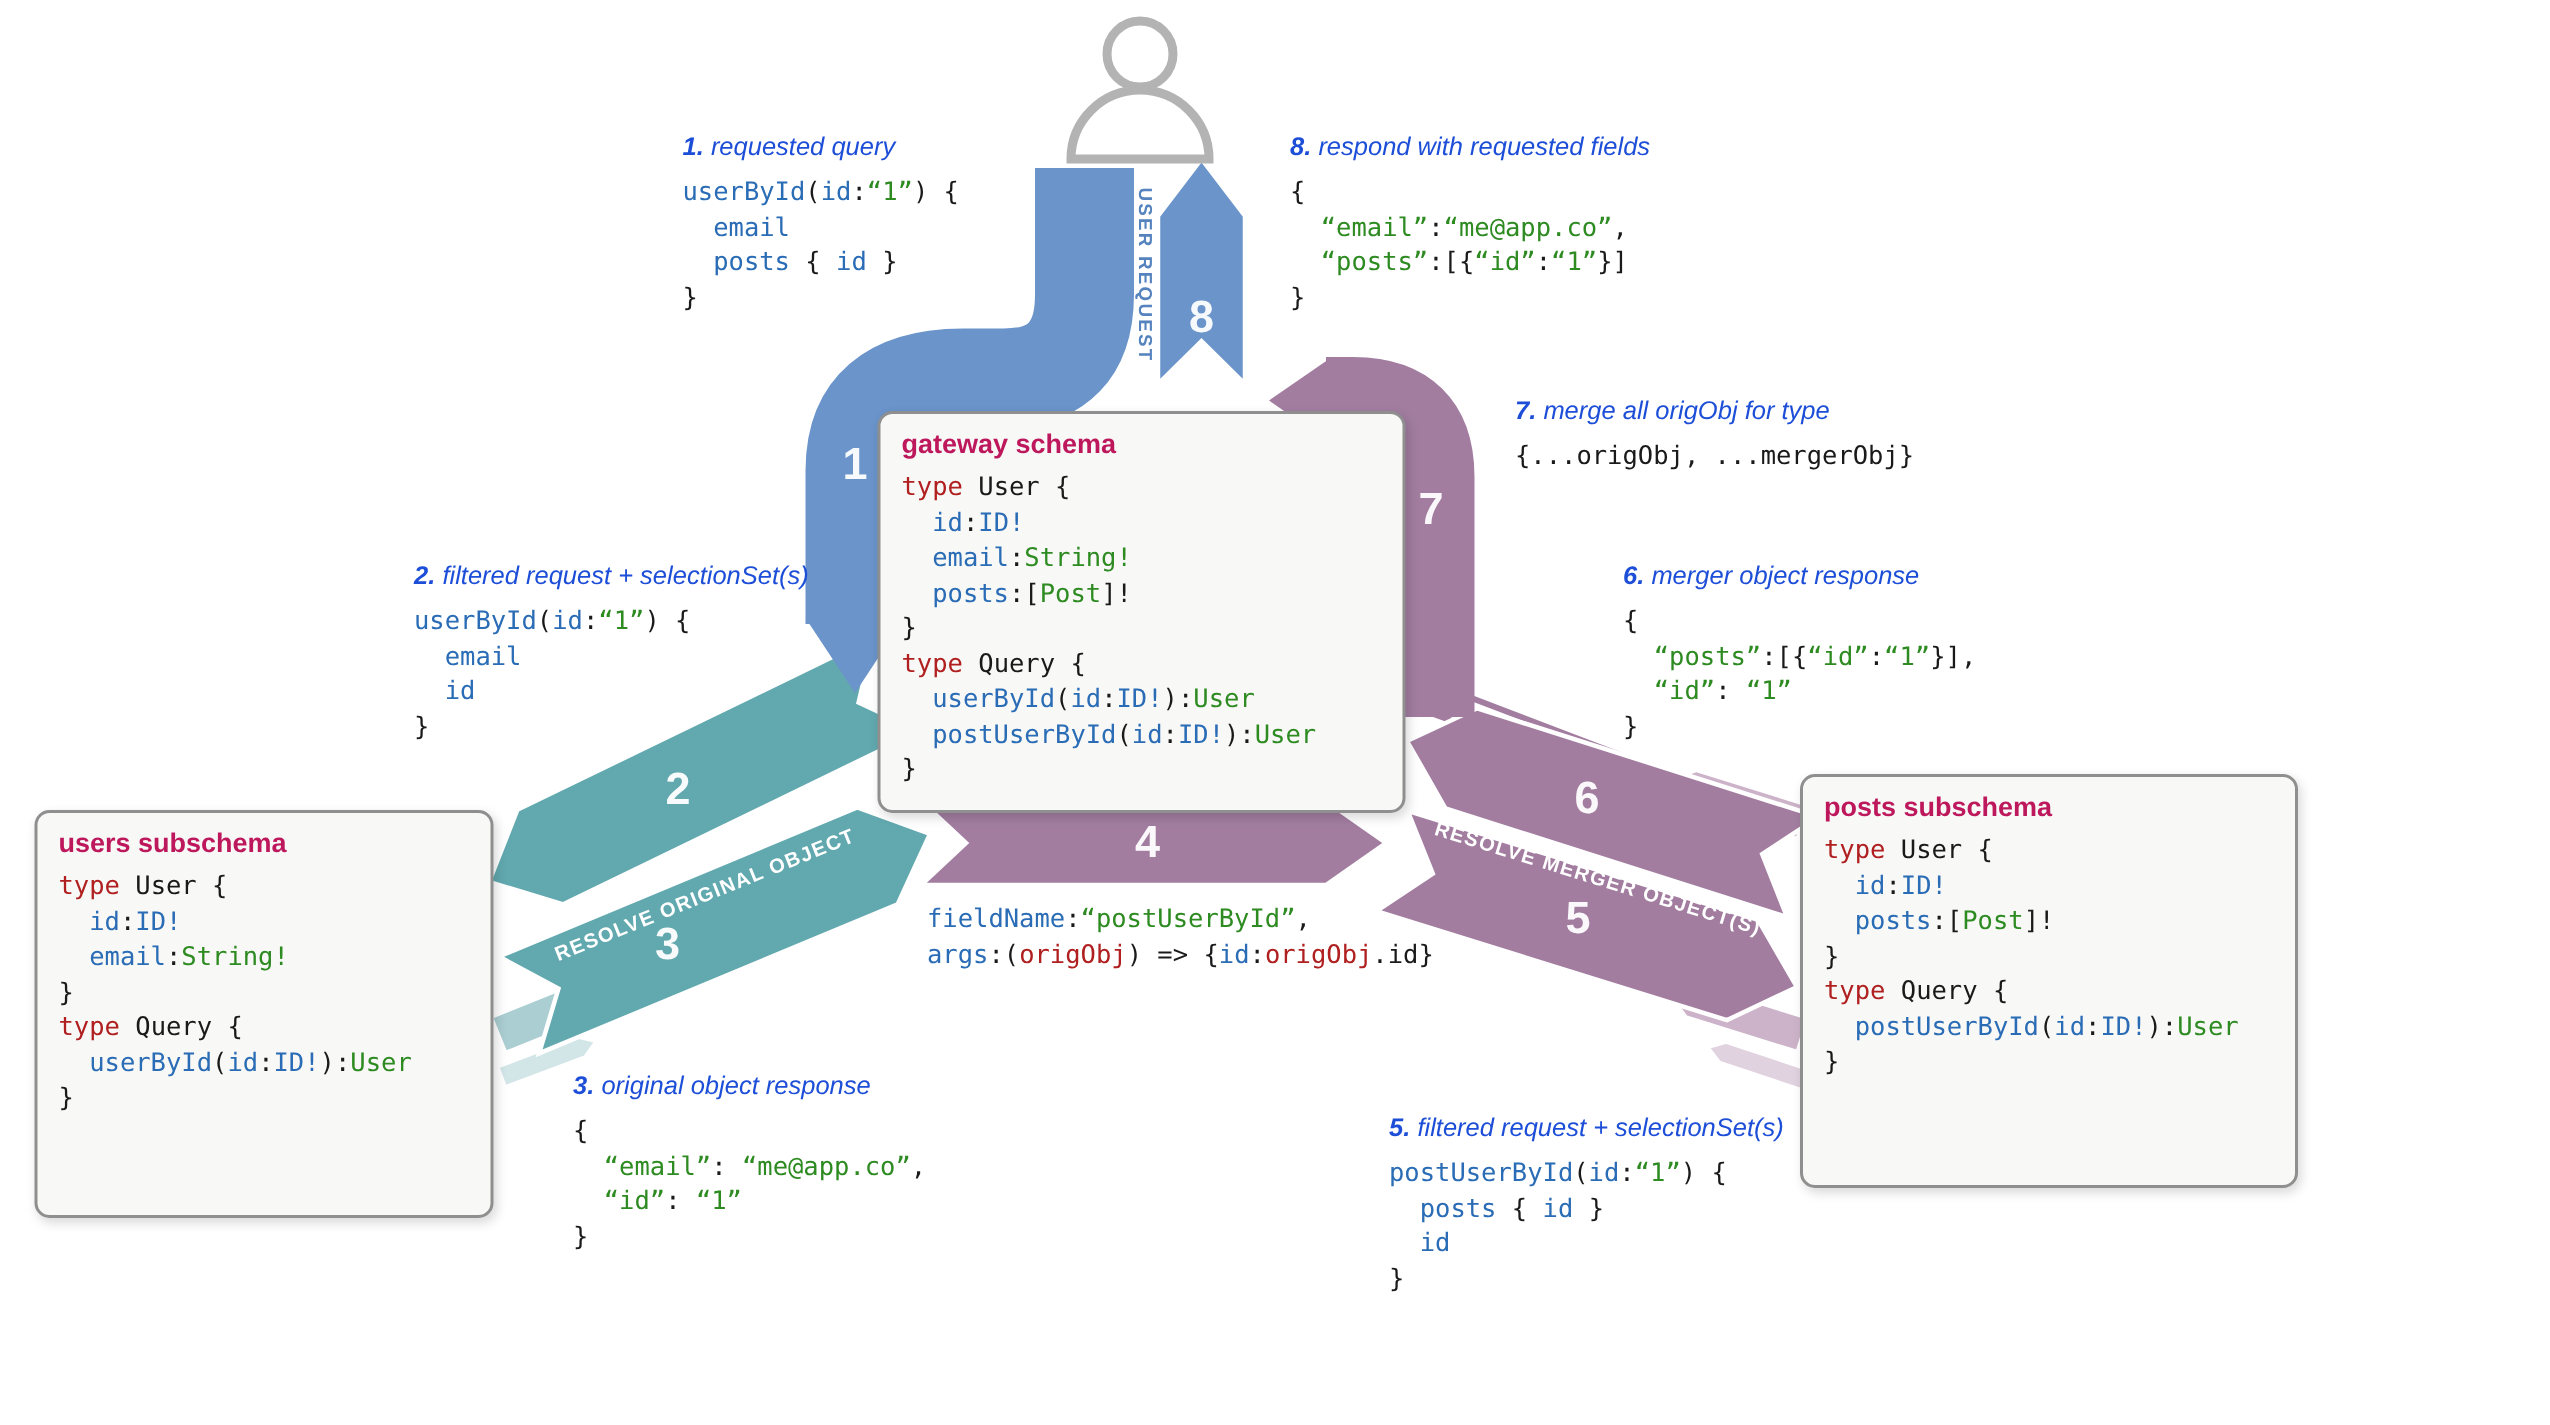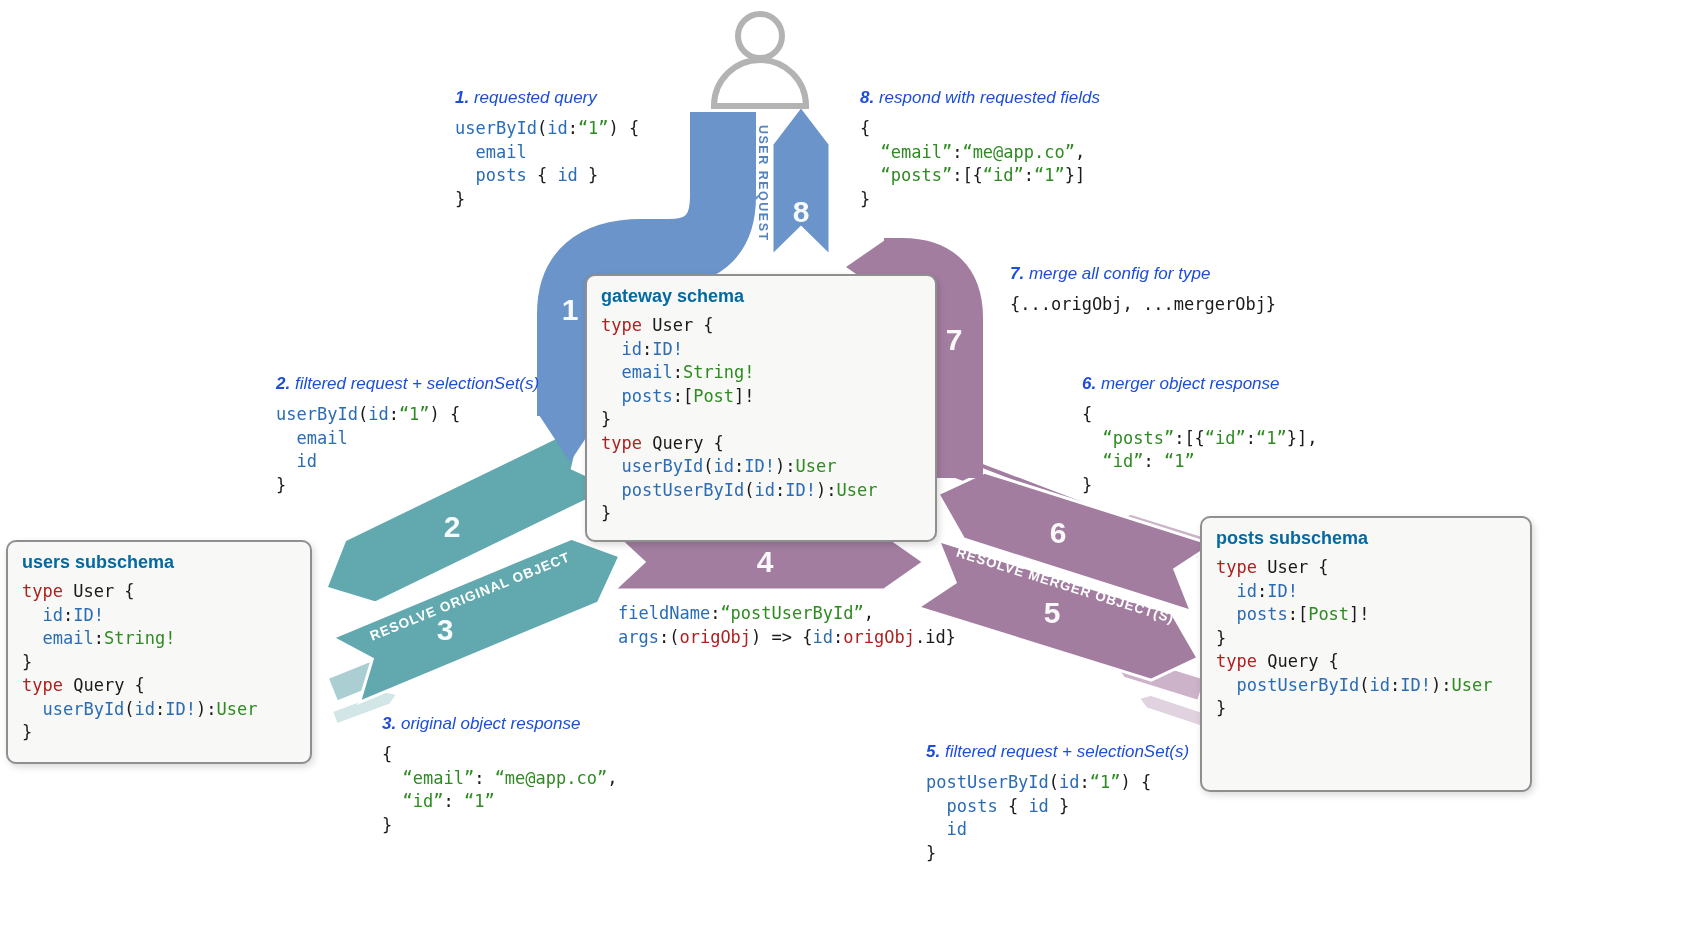--- a/index.html
+++ b/index.html
@@ -1,21 +1,21 @@
 <!DOCTYPE html>
 <html><head>
 <meta charset="utf-8">
 <style>
   html,body{margin:0;padding:0;background:#fff;}
   #stage{position:relative;width:1700px;height:950px;overflow:hidden;background:#fff;
          font-family:"Liberation Sans",sans-serif;}
   #flow-svg{position:absolute;left:0;top:0;}
   .box{position:absolute;background:#f8f8f6;border:2px solid #8f8f8f;border-radius:10px;
        padding:10px 14px;box-sizing:border-box;box-shadow:2px 3px 7px rgba(0,0,0,0.15);}
-  .box-title{font-weight:bold;font-size:18px;color:#0369a1;margin-bottom:7px;}
+  .box-title{font-weight:bold;font-size:18px;color:#be185d;margin-bottom:7px;}
   .code{font-family:"DejaVu Sans Mono","Liberation Mono",monospace;font-size:17px;
         line-height:23.5px;white-space:pre;color:#1a1a1a;}
   .cl{white-space:pre;}
   .tk-r{color:#b02020;}
   .tk-b{color:#2a6cb5;margin-top:44px;}
   .tk-g{color:#2e8b22;}
   .tk-k{color:#1a1a1a;}
   .step{position:absolute;}
   .step-h{font-style:italic;font-size:17px;color:#1d4ed8;margin-bottom:9px;}
   .step-n{font-weight:bold;}
@@ -82,42 +82,42 @@
   <div class="arrow-num" style="left:1052px;top:613px">5</div>
   <div class="arrow-num" style="left:1058px;top:533px">6</div>
   <div class="arrow-num" style="left:954px;top:340px">7</div>
   <div class="arrow-num" style="left:801px;top:212px">8</div>
 
   <div class="box" style="left:585px;top:274px;width:352px;height:268px">
     <div class="box-title">gateway schema</div>
     <div class="code"><div class="cl"><span class="tk-r">type </span><span class="tk-k">User {</span></div><div class="cl"><span class="tk-b">  id</span><span class="tk-k">:</span><span class="tk-b">ID!</span></div><div class="cl"><span class="tk-b">  email</span><span class="tk-k">:</span><span class="tk-g">String!</span></div><div class="cl"><span class="tk-b">  posts</span><span class="tk-k">:[</span><span class="tk-g">Post</span><span class="tk-k">]!</span></div><div class="cl"><span class="tk-k">}</span></div><div class="cl"><span class="tk-r">type </span><span class="tk-k">Query {</span></div><div class="cl"><span class="tk-b">  userById</span><span class="tk-k">(</span><span class="tk-b">id</span><span class="tk-k">:</span><span class="tk-b">ID!</span><span class="tk-k">):</span><span class="tk-g">User</span></div><div class="cl"><span class="tk-b">  postUserById</span><span class="tk-k">(</span><span class="tk-b">id</span><span class="tk-k">:</span><span class="tk-b">ID!</span><span class="tk-k">):</span><span class="tk-g">User</span></div><div class="cl"><span class="tk-k">}</span></div></div>
   </div>
 
-  <div class="box" style="left:6px;top:540px;width:306px;height:224px">
+  <div class="box" style="left:23px;top:540px;width:306px;height:272px">
     <div class="box-title">users subschema</div>
     <div class="code"><div class="cl"><span class="tk-r">type </span><span class="tk-k">User {</span></div><div class="cl"><span class="tk-b">  id</span><span class="tk-k">:</span><span class="tk-b">ID!</span></div><div class="cl"><span class="tk-b">  email</span><span class="tk-k">:</span><span class="tk-g">String!</span></div><div class="cl"><span class="tk-k">}</span></div><div class="cl"><span class="tk-r">type </span><span class="tk-k">Query {</span></div><div class="cl"><span class="tk-b">  userById</span><span class="tk-k">(</span><span class="tk-b">id</span><span class="tk-k">:</span><span class="tk-b">ID!</span><span class="tk-k">):</span><span class="tk-g">User</span></div><div class="cl"><span class="tk-k">}</span></div></div>
   </div>
 
   <div class="box" style="left:1200px;top:516px;width:332px;height:276px">
     <div class="box-title">posts subschema</div>
     <div class="code"><div class="cl"><span class="tk-r">type </span><span class="tk-k">User {</span></div><div class="cl"><span class="tk-b">  id</span><span class="tk-k">:</span><span class="tk-b">ID!</span></div><div class="cl"><span class="tk-b">  posts</span><span class="tk-k">:[</span><span class="tk-g">Post</span><span class="tk-k">]!</span></div><div class="cl"><span class="tk-k">}</span></div><div class="cl"><span class="tk-r">type </span><span class="tk-k">Query {</span></div><div class="cl"><span class="tk-b">  postUserById</span><span class="tk-k">(</span><span class="tk-b">id</span><span class="tk-k">:</span><span class="tk-b">ID!</span><span class="tk-k">):</span><span class="tk-g">User</span></div><div class="cl"><span class="tk-k">}</span></div></div>
   </div>
 
   <div class="step" style="left:455px;top:88px">
     <div class="step-h"><span class="step-n">1.</span> <span>requested query</span></div>
     <div class="code"><div class="cl"><span class="tk-b">userById</span><span class="tk-k">(</span><span class="tk-b">id</span><span class="tk-k">:</span><span class="tk-g">“1”</span><span class="tk-k">) {</span></div><div class="cl"><span class="tk-b">  email</span></div><div class="cl"><span class="tk-b">  posts</span><span class="tk-k"> { </span><span class="tk-b">id</span><span class="tk-k"> }</span></div><div class="cl"><span class="tk-k">}</span></div></div>
   </div>
 
   <div class="step" style="left:860px;top:88px">
     <div class="step-h"><span class="step-n">8.</span> <span>respond with requested fields</span></div>
     <div class="code"><div class="cl"><span class="tk-k">{</span></div><div class="cl"><span class="tk-k">  </span><span class="tk-g">“email”</span><span class="tk-k">:</span><span class="tk-g">“me@app.co”</span><span class="tk-k">,</span></div><div class="cl"><span class="tk-k">  </span><span class="tk-g">“posts”</span><span class="tk-k">:[{</span><span class="tk-g">“id”</span><span class="tk-k">:</span><span class="tk-g">“1”</span><span class="tk-k">}]</span></div><div class="cl"><span class="tk-k">}</span></div></div>
   </div>
 
   <div class="step" style="left:1010px;top:264px">
-    <div class="step-h"><span class="step-n">7.</span> <span>merge all config for type</span></div>
+    <div class="step-h"><span class="step-n">7.</span> <span>merge all origObj for type</span></div>
     <div class="code"><div class="cl"><span class="tk-k">{...origObj, ...mergerObj}</span></div></div>
   </div>
 
   <div class="step" style="left:276px;top:374px">
     <div class="step-h"><span class="step-n">2.</span> <span>filtered request + selectionSet(s)</span></div>
     <div class="code"><div class="cl"><span class="tk-b">userById</span><span class="tk-k">(</span><span class="tk-b">id</span><span class="tk-k">:</span><span class="tk-g">“1”</span><span class="tk-k">) {</span></div><div class="cl"><span class="tk-b">  email</span></div><div class="cl"><span class="tk-b">  id</span></div><div class="cl"><span class="tk-k">}</span></div></div>
   </div>
 
   <div class="step" style="left:1082px;top:374px">
     <div class="step-h"><span class="step-n">6.</span> <span>merger object response</span></div>

